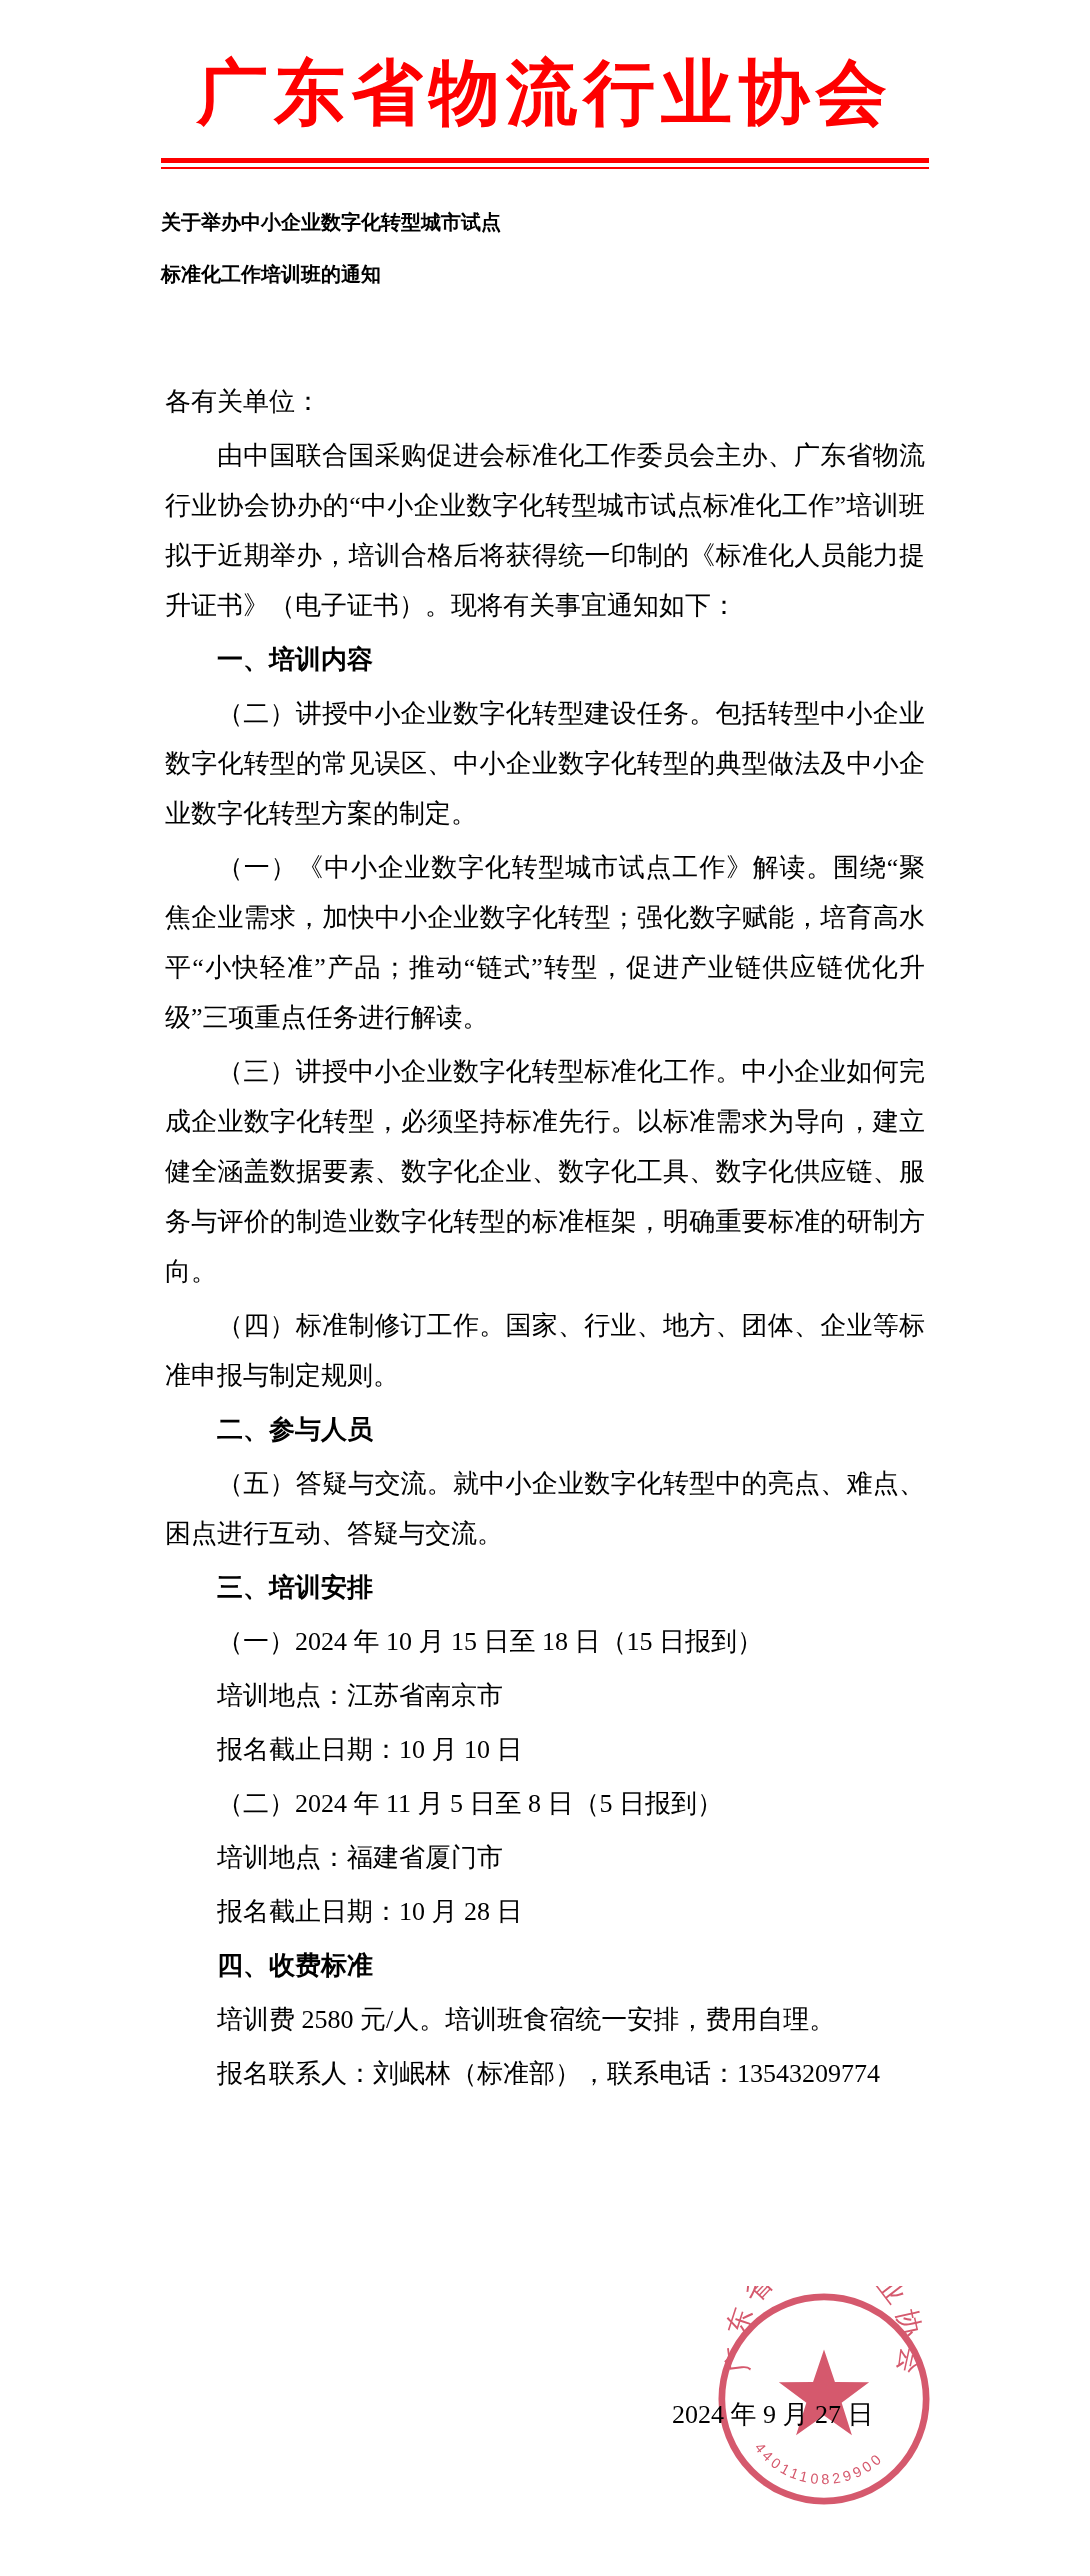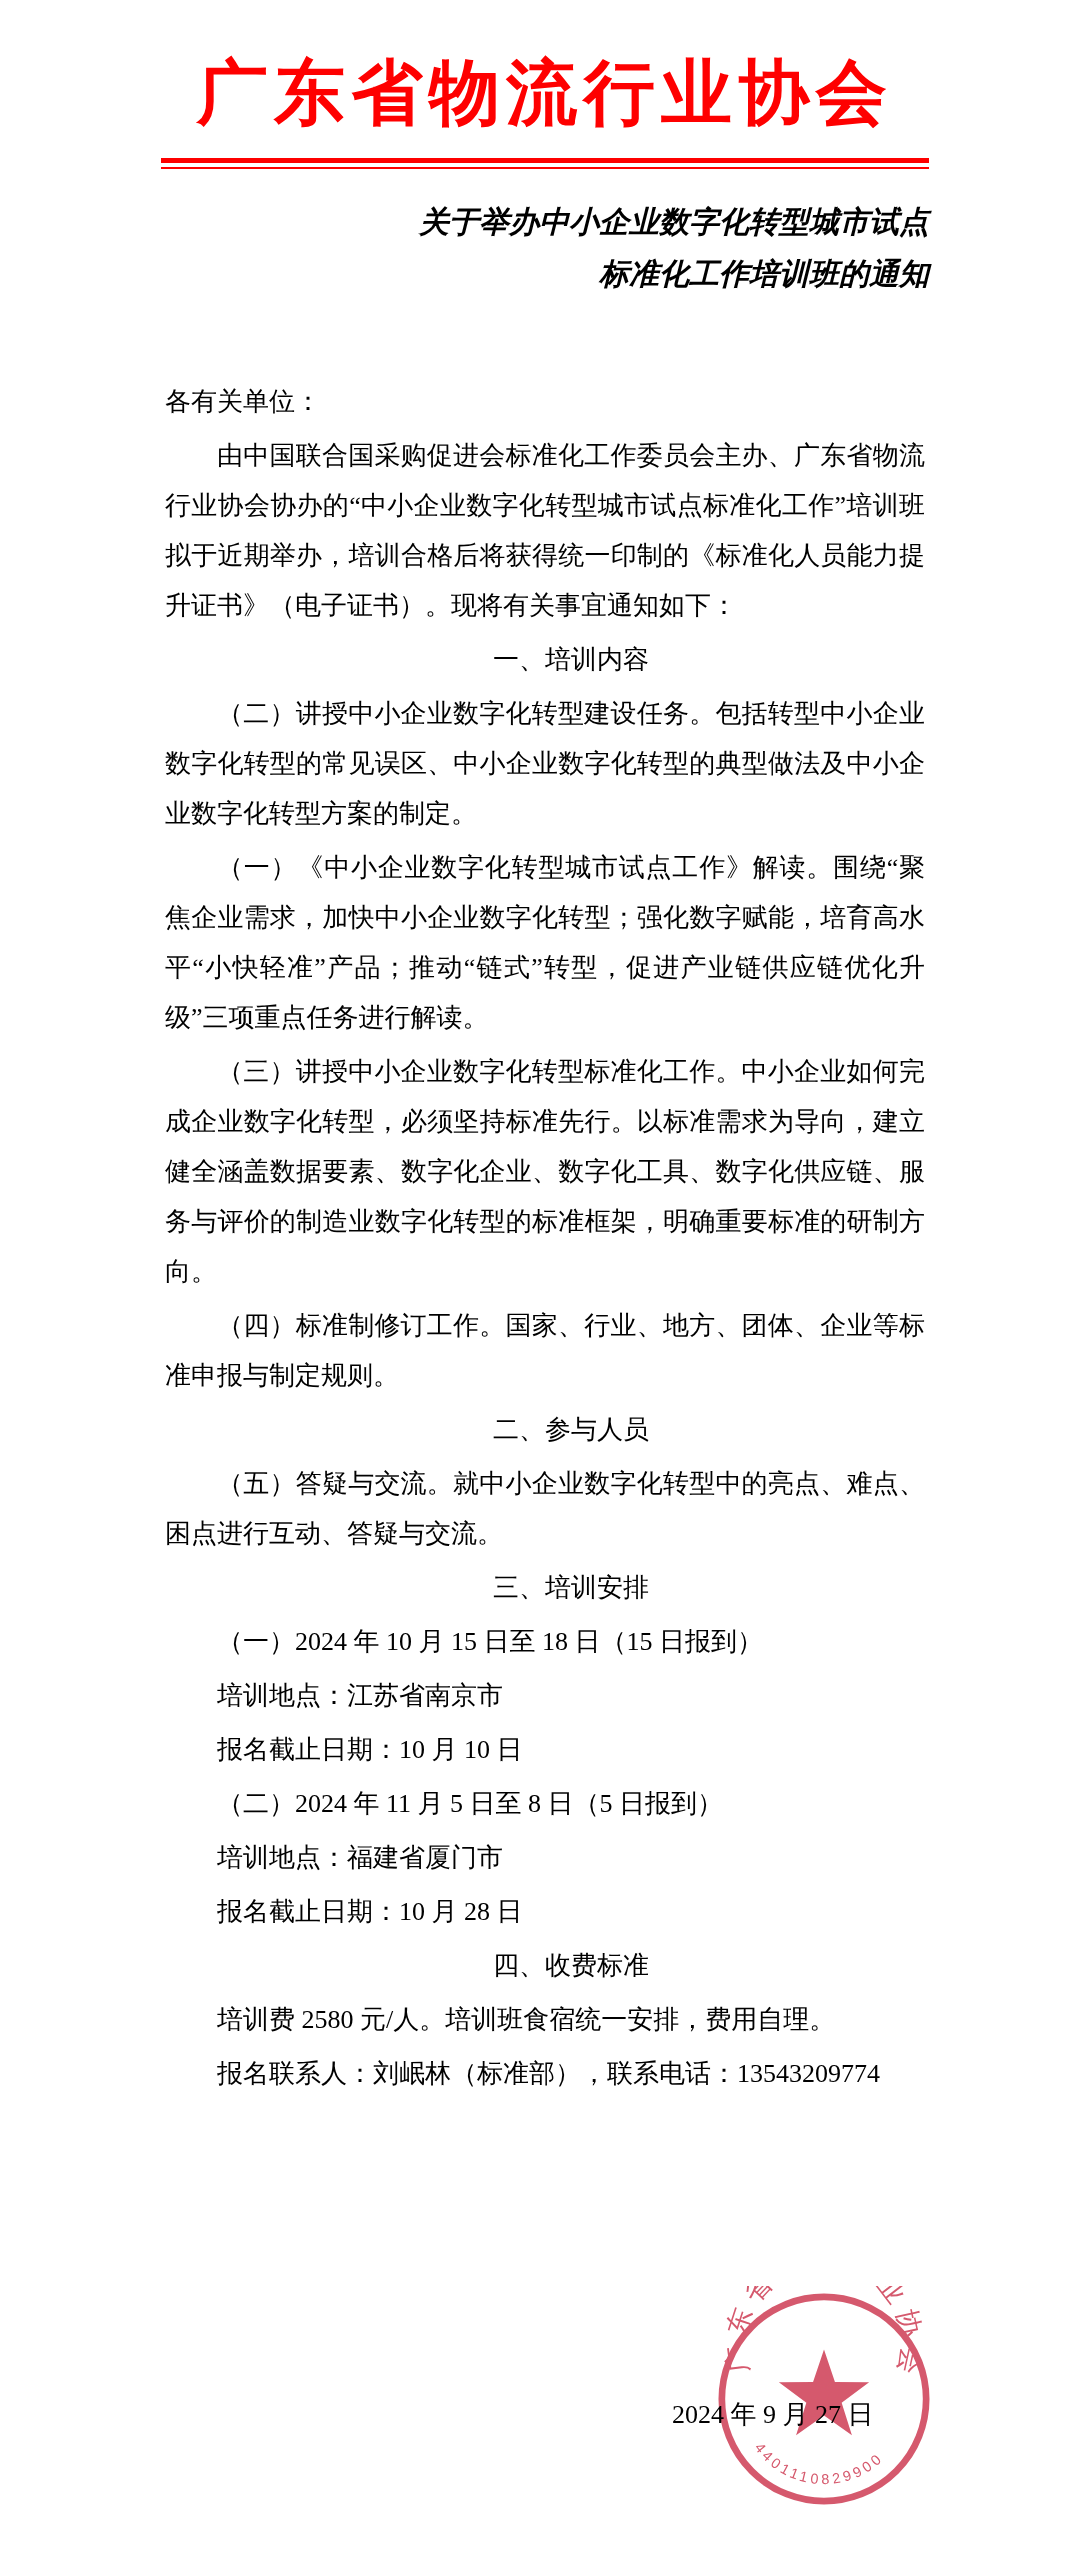--- a/index.html
+++ b/index.html
@@ -22,36 +22,35 @@
     font-weight: 900;
     letter-spacing: 0.09em;
     white-space: nowrap;
   }
   .rule { margin-top: 27px; }
   .rule .bar-thick { height: 5.7px; background: #fe0000; }
   .rule .bar-thin  { height: 2.6px;  background: #fe0000; margin-top: 3.6px; }
 
   .doc-title {
     margin: 27px 0 0 0;
-    font-size: 30px;
+    font-size: 20px;
     font-weight: bold;
-    text-align: right;
+    text-align: left;
     line-height: 52px;
-    font-style: italic;
   }
 
   .body-text {
     margin-top: 77px;
     font-size: 26px;
     line-height: 50px;
   }
   .body-text p { margin: 4px; }
   .indent { text-indent: 2em; }
   .just { text-align: justify; text-justify: inter-ideograph; }
-  .h { font-weight: normal; text-align: center; }
+  .h { font-weight: bold; }
 
   .issue-date {
     position: absolute;
     top: 2399px;
     left: 672px;
     font-size: 26px;
     line-height: 31px;
     z-index: 3;
     white-space: nowrap;
   }

